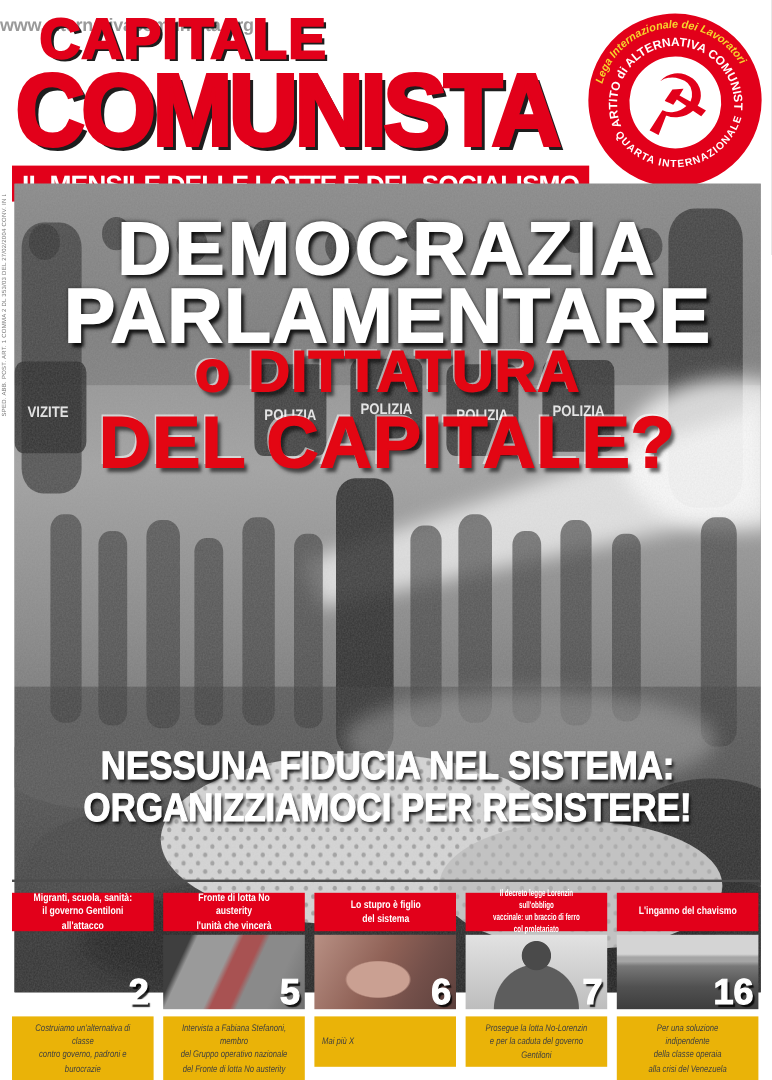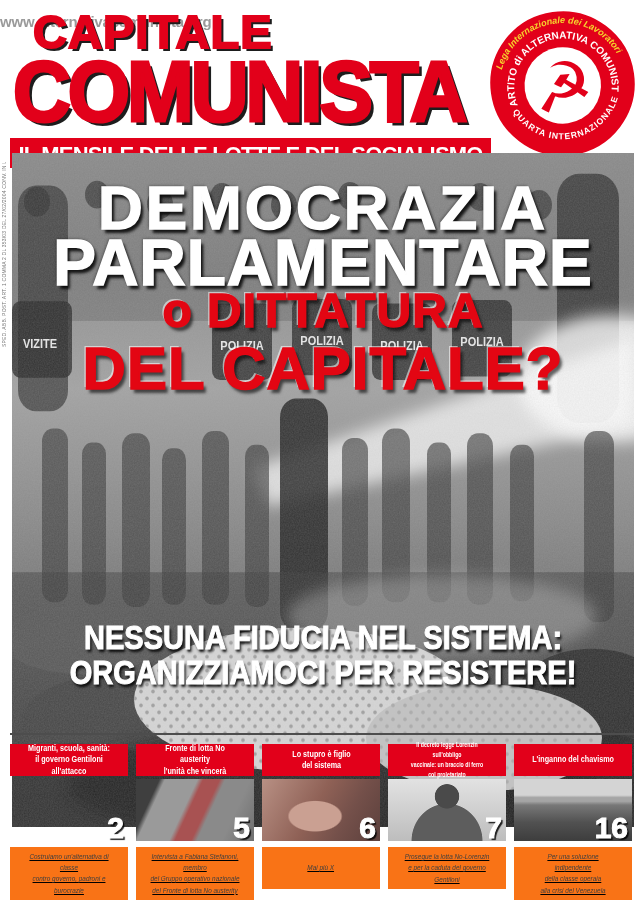--- a/index.html
+++ b/index.html
@@ -51,22 +51,22 @@
   .teaser{position:absolute;top:744px;width:118px;}
   .t0{left:10px;}.t1{left:136px;}.t2{left:262px;}.t3{left:388px;}.t4{left:514px;}
   .t-head{height:32px;background:#e2001a;color:#fff;display:flex;align-items:center;justify-content:center;
     text-align:center;box-sizing:border-box;padding:2px;}
   .t-head span{font-size:9px;font-weight:bold;line-height:1.25;white-space:pre-line;
     transform:scaleX(0.8);transform-origin:center;}
   .t3 .t-head span{font-size:8px;transform:scaleX(0.65);}
   .t-img{position:relative;height:62px;margin-top:3px;overflow:hidden;}
   .t-page{position:absolute;right:4px;bottom:-2px;font-size:30px;font-weight:900;color:#fff;
     -webkit-text-stroke:1px #fff;text-shadow:2px 2px 1px rgba(0,0,0,.85);line-height:1;}
-  .t-cap{margin-top:6px;background:#f97316;min-height:42px;box-sizing:border-box;
-    display:flex;align-items:center;justify-content:center;text-align:center;padding:4px 3px;text-decoration:underline;}
+  .t-cap{margin-top:6px;background:#eab308;min-height:42px;box-sizing:border-box;
+    display:flex;align-items:center;text-align:center;padding:4px 3px;}
   .t-cap span{font-size:8px;font-style:italic;color:#3f3f3f;line-height:1.4;white-space:pre-line;
     transform:scaleX(0.8);transform-origin:center;}
   .img0{background:
     radial-gradient(circle at 20% 42%,#2e2e2e 0 13%,rgba(0,0,0,0) 14%),
     radial-gradient(circle at 78% 38%,#383838 0 12%,rgba(0,0,0,0) 13%),
     radial-gradient(ellipse at 18% 95%,#33333 0 30%,rgba(0,0,0,0) 31%),
     linear-gradient(100deg,#b3b3b3,#878787 35%,#cdcdcd 55%,#9a9a9a 80%,#c2c2c2);}
   .img1{background:
     linear-gradient(115deg,#3f3f3f 0 16%,#9a9a9a 20% 42%,#a85252 46% 57%,#8a8a8a 61% 78%,#6f6f6f);}
   .img2{background:

